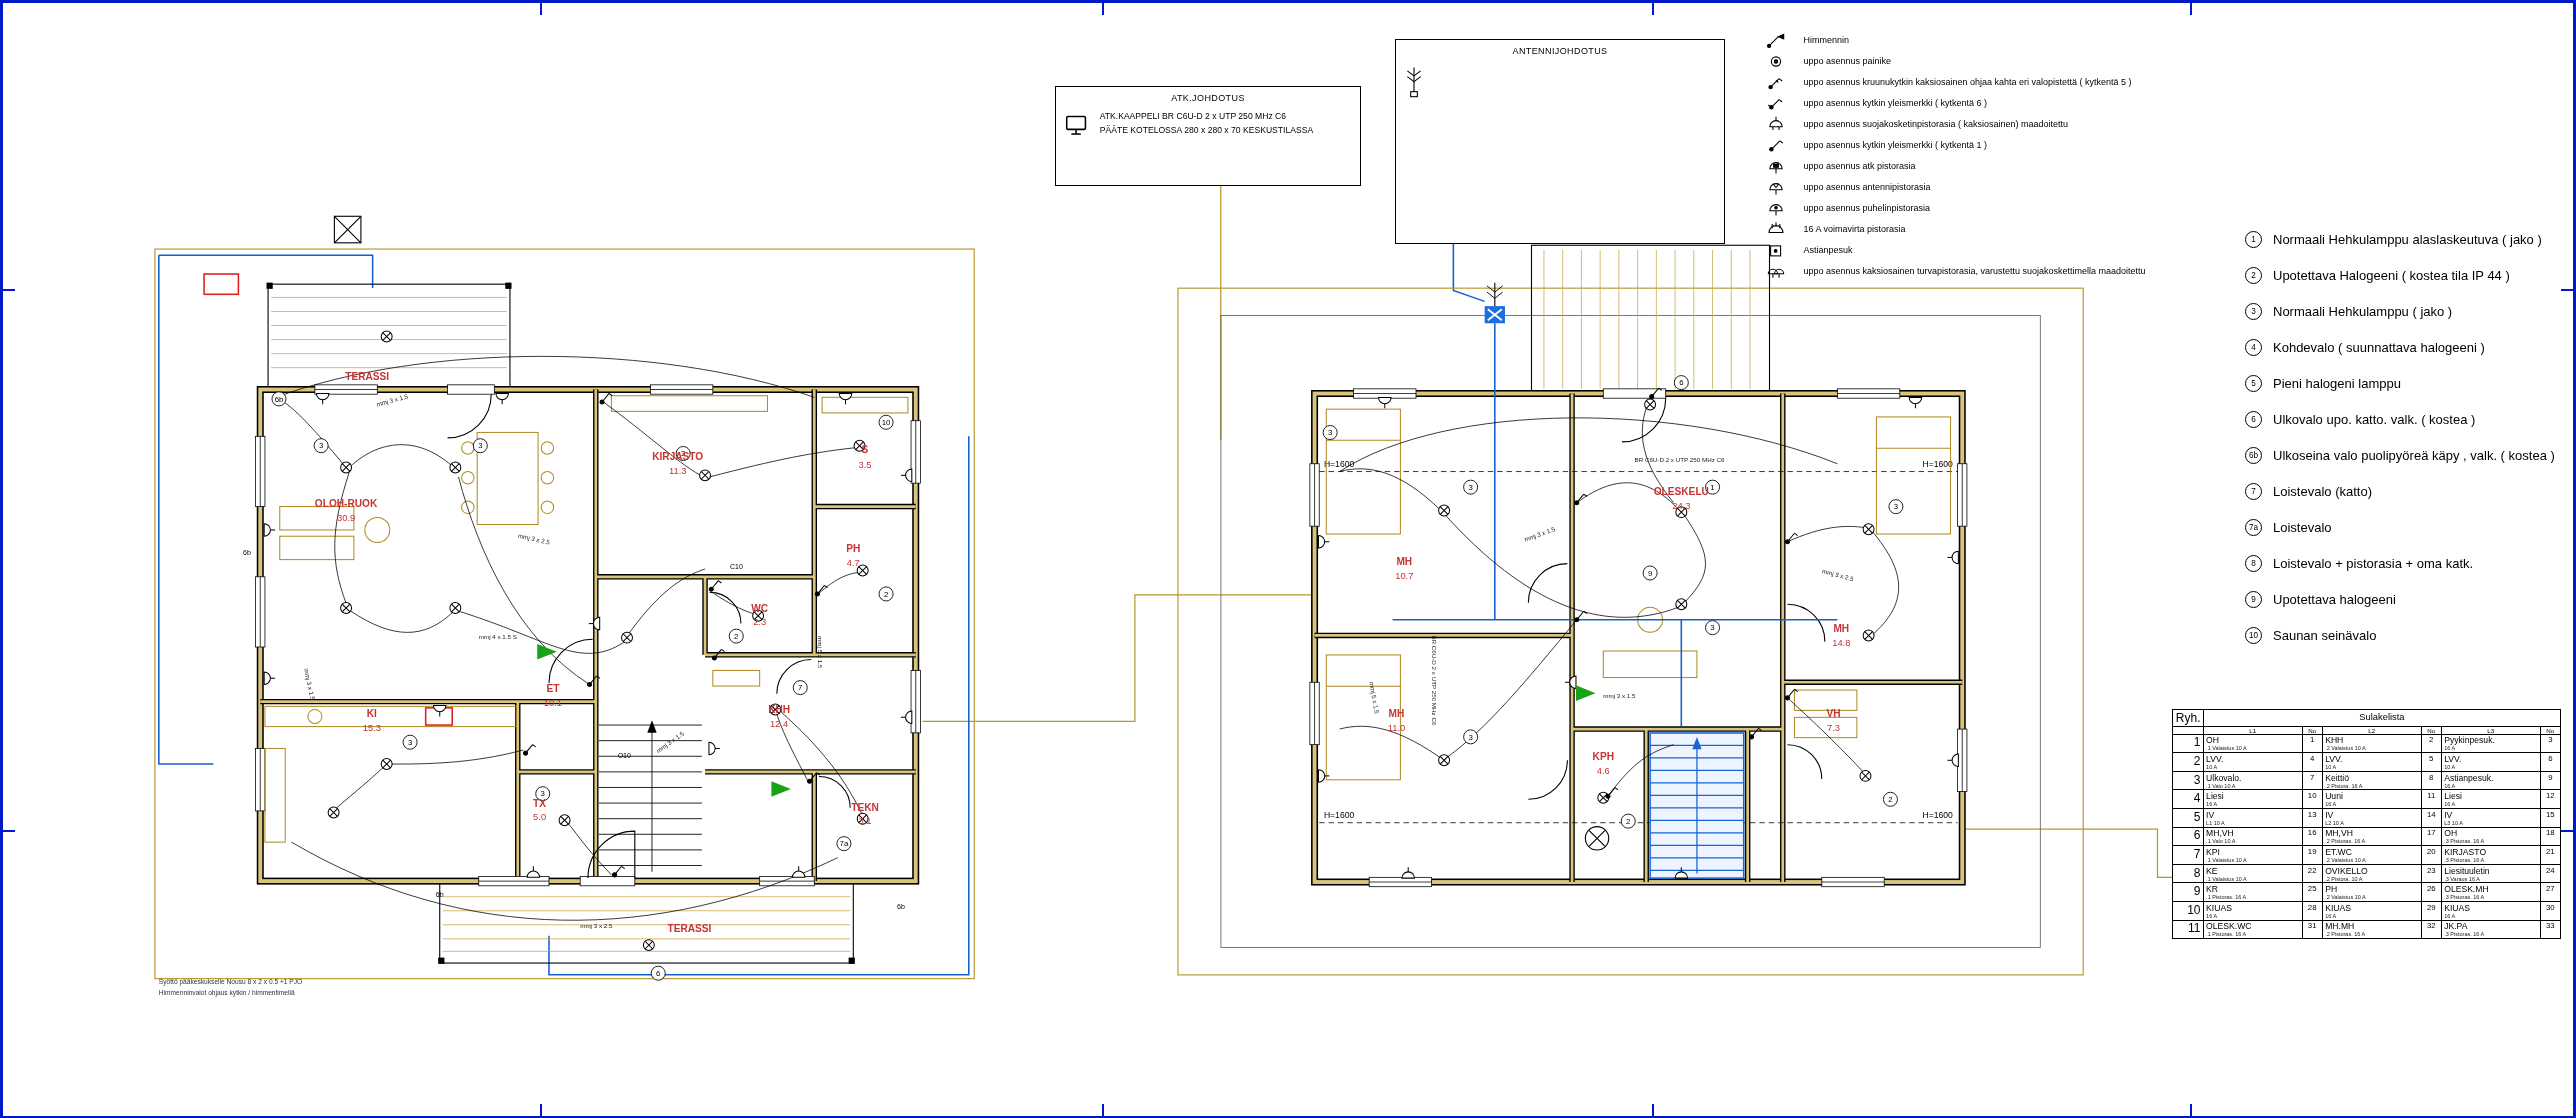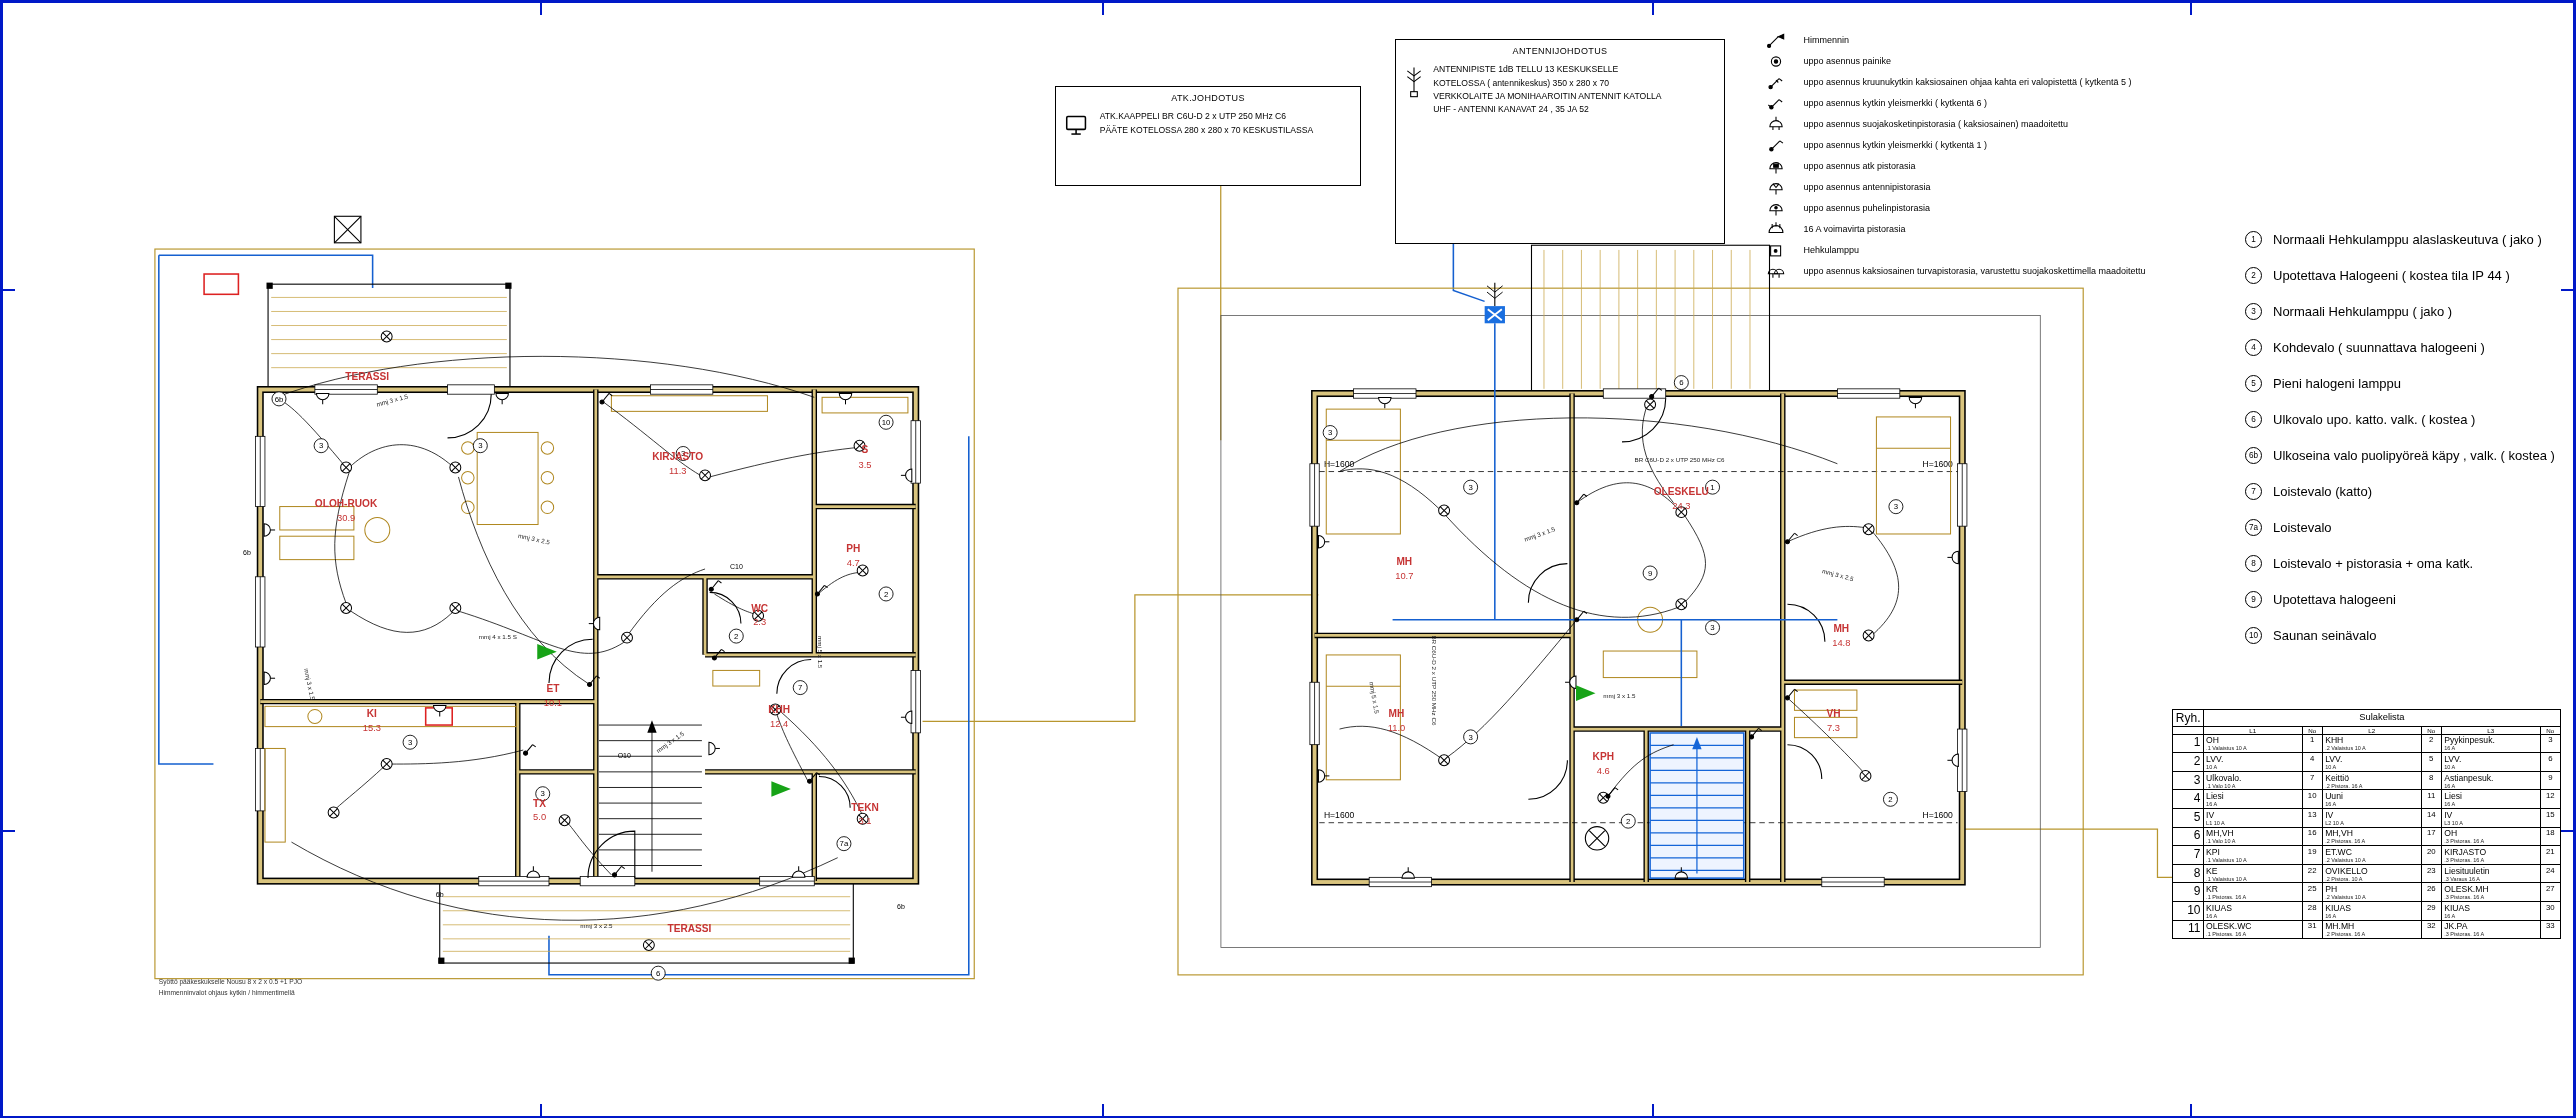--- a/index.html
+++ b/index.html
@@ -559,26 +559,20 @@
     <div class="box-title">ANTENNIJOHDOTUS</div>
     <div class="box-row">
       <span class="box-icon">
         <svg width="20" height="33" viewBox="0 0 24 38" fill="none" stroke="#000" stroke-width="1.3">
           <line x1="12" y1="1" x2="12" y2="30"></line>
           <path d="M4,5 L12,11 L20,5"></path>
             <path d="M4,12 L12,18 L20,12"></path>
           <rect x="8" y="30" width="8" height="6"></rect>
         </svg>
       </span>
-      <div class="box-lines">
-        <div>ANTENNIPISTE 1dB TELLU 13 KESKUKSELLE</div>
-        <div>KOTELOSSA ( antennikeskus) 350 x 280 x 70</div>
-        <div>VERKKOLAITE JA MONIHAAROITIN ANTENNIT KATOLLA</div>
-        <div>UHF - ANTENNI KANAVAT 24 , 35 JA 52</div>
-      </div>
     </div>
   </div>
 
   <div class="legend">
     <div class="legend-row">
       <span class="legend-icon">
         <svg width="20" height="17" viewBox="0 0 26 22" fill="none" stroke="#000" stroke-width="1.4">
             <circle cx="4" cy="18" r="2" fill="#000"></circle>
             <line x1="4" y1="18" x2="16" y2="6"></line>
             <path d="M16,6 l7,-3 v6 z" fill="#000"></path>
@@ -679,21 +673,21 @@
       </span>
       <span class="legend-label">16 A  voimavirta pistorasia</span>
     </div>
     <div class="legend-row">
       <span class="legend-icon">
         <svg width="20" height="17" viewBox="0 0 26 22" fill="none" stroke="#000" stroke-width="1.4">
             <rect x="6" y="5" width="13" height="13"></rect>
             <circle cx="12.5" cy="11.5" r="1.8" fill="#000"></circle>
           </svg>
       </span>
-      <span class="legend-label">Hehkulamppu</span>
+      <span class="legend-label">Astianpesuk</span>
     </div>
     <div class="legend-row">
       <span class="legend-icon">
         <svg width="20" height="17" viewBox="0 0 26 22" fill="none" stroke="#000" stroke-width="1.4">
             <path d="M 3,14 A 6,6 0 0 1 15,14 Z"></path>
             <path d="M 11,14 A 6,6 0 0 1 23,14 Z"></path>
             <line x1="9" y1="14" x2="9" y2="19"></line>
             <line x1="17" y1="14" x2="17" y2="19"></line>
           </svg>
       </span>

